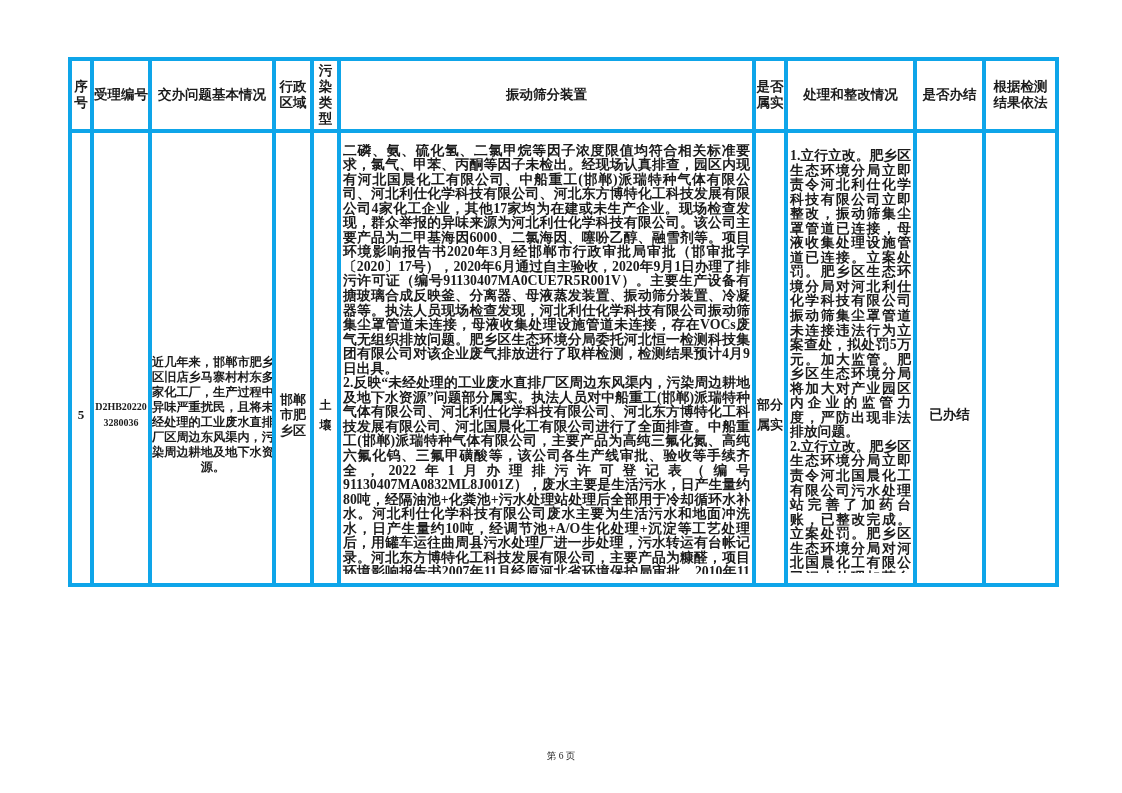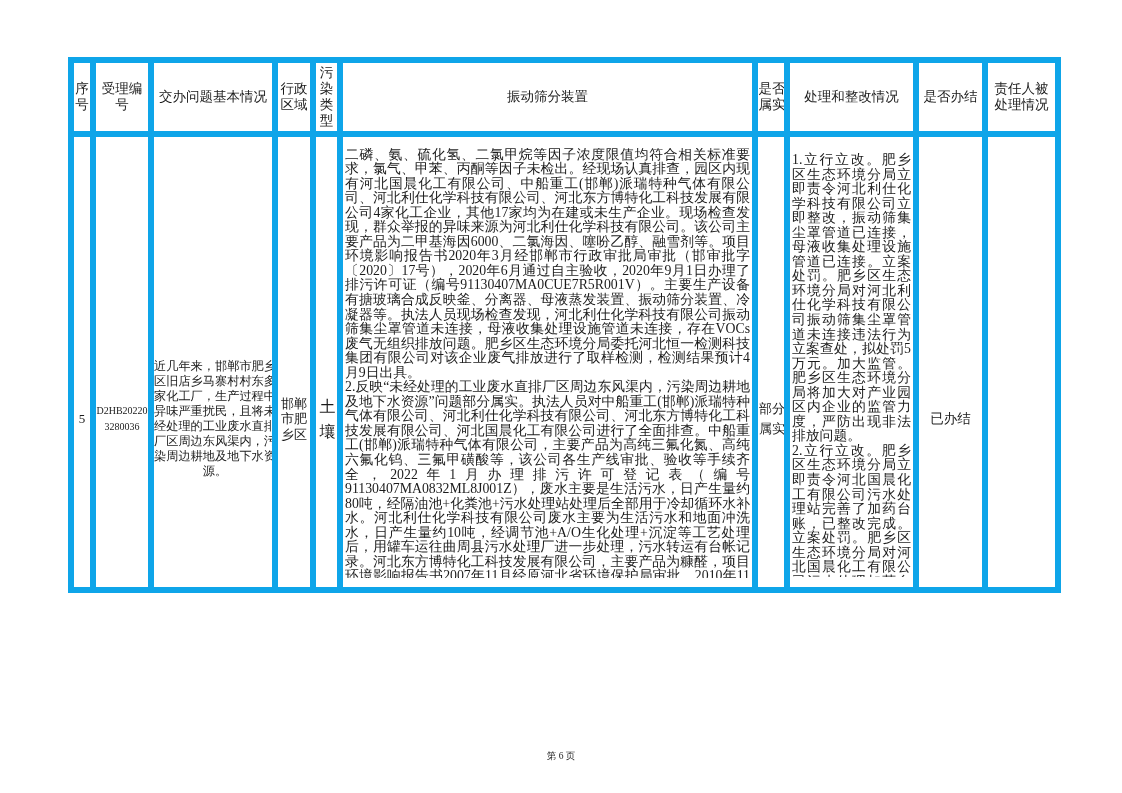--- a/index.html
+++ b/index.html
@@ -7,40 +7,40 @@
     width:1122px;height:793px;background:#ffffff;position:relative;
     font-family:"Liberation Serif","DejaVu Serif",serif;
     color:#1b1b1b;
     -webkit-font-smoothing:antialiased;
   }
   .doc-table{
     position:absolute;left:68px;top:57px;width:987px;
     border-collapse:collapse;table-layout:fixed;
   }
   .doc-table th,.doc-table td{
-    border:6px solid #0ea5e9;padding:0;font-weight:normal;
+    border:4px solid #0ea5e9;padding:0;font-weight:bold;
     text-align:center;vertical-align:middle;overflow:hidden;
   }
   .doc-table thead th{height:68px;font-size:13.5px;line-height:16px;}
   .doc-table tbody td{height:450px;}
   .hwrap{margin:0 auto;}
   .w14{width:14px;}
   .w28{width:28px;}
   .w56{width:56px;}
   
   .vmid{vertical-align:middle;}
   .vshift{transform:translateY(57px);}
   .seq{font-size:13px;}
   .caseno{font-size:10px;line-height:16px;}
   .problem-inner{
     width:122px;margin:6px auto;font-size:12.2px;line-height:15px;
     text-align:justify;text-align-last:center;
   }
   .region-inner{width:28px;font-size:13px;line-height:15.5px;margin:0 auto;}
-  .type-inner{width:14px;font-size:16px;line-height:25px;margin:8px auto;}
+  .type-inner{width:14px;font-size:12px;line-height:20px;margin:8px auto;}
   .verified-inner{width:28px;font-size:13px;line-height:20px;margin:0 auto;}
   .done{font-size:13.5px;}
   .clip-cell{vertical-align:top;}
   .clip-inner{
     overflow:hidden;text-align:justify;
     font-size:13.8px;line-height:14.55px;
     padding:0 2px;
   }
   .invest-inner{height:430px;margin-top:1px;}
   .handle-inner{height:424px;padding-top:6px;}
@@ -90,21 +90,21 @@
         <th>
             <div class="hwrap w28">是否属实</div>
           </th>
         <th>
             <div class="hwrap">处理和整改情况</div>
           </th>
         <th>
             <div class="hwrap">是否办结</div>
           </th>
         <th>
-            <div class="hwrap w56">责任人被处理情况</div>
+            <div class="hwrap w56">根据检测结果依法</div>
           </th>
       </tr>
     </thead>
     <tbody>
       <tr>
         <td class="vmid seq">
           <div class="vshift">5</div>
         </td>
         <td class="vmid caseno">
           <div class="vshift">

